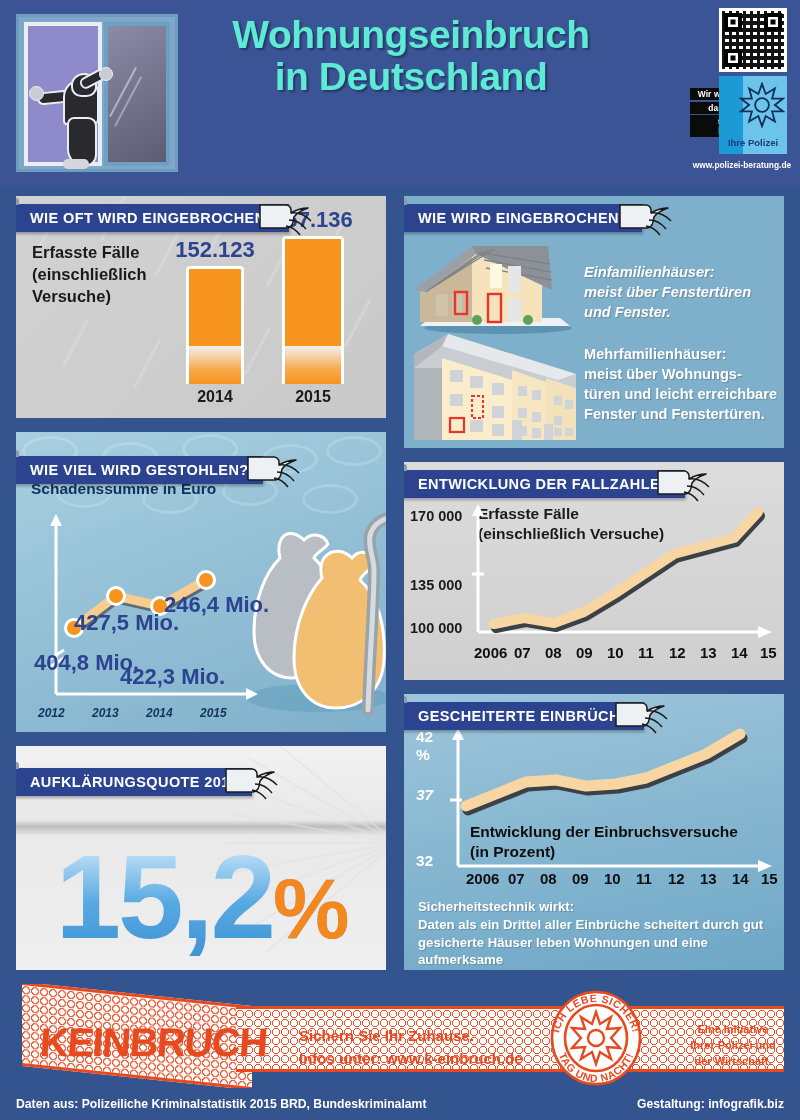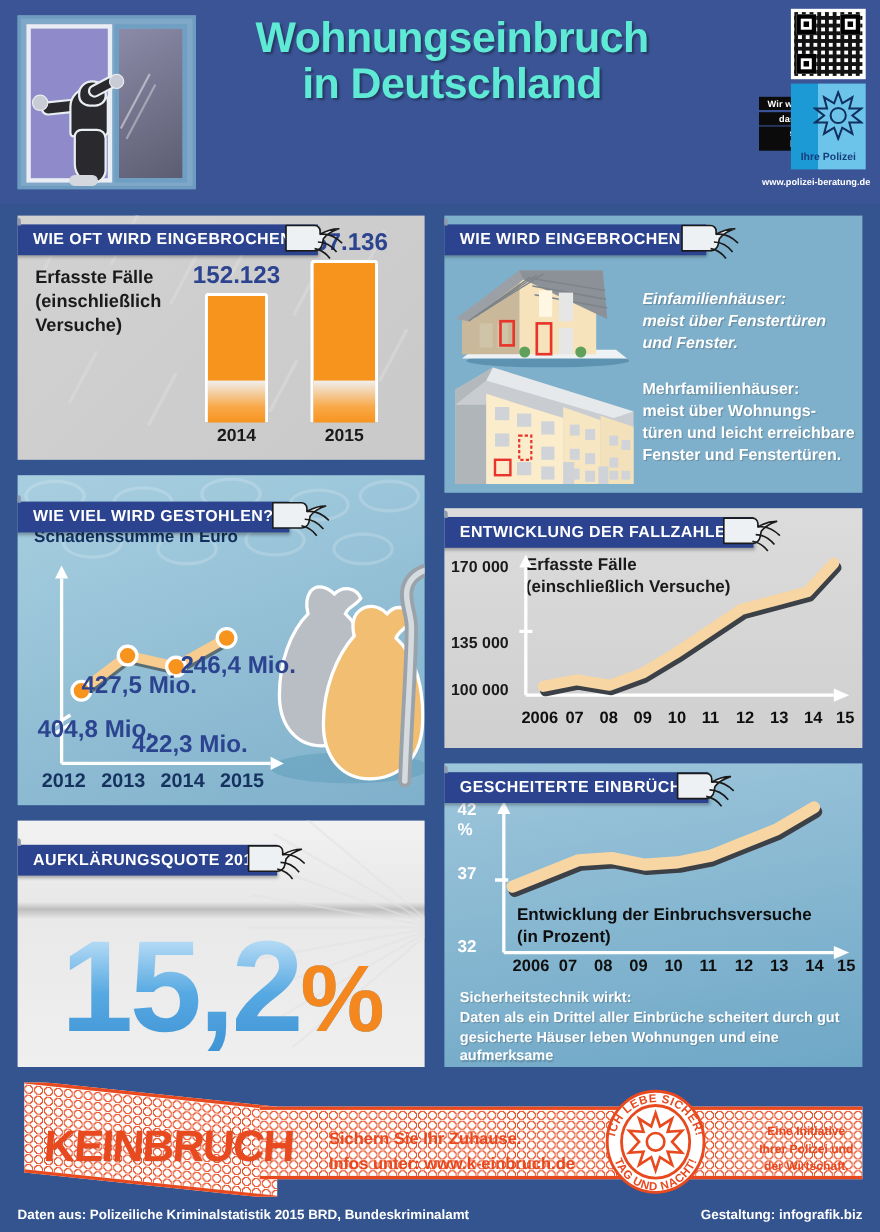--- a/index.html
+++ b/index.html
@@ -122,21 +122,21 @@
   .house-txt b { display:block; }
 
   
   #p-damage { left:16px; top:432px; width:370px; height:300px;
      background: linear-gradient(160deg,#a8cfe0,#7fb0cb); overflow:hidden;text-align:center; }
   #p-damage .coins { position:absolute; inset:0; opacity:.18; }
   #p-damage .coin { position:absolute; width:56px; height:30px; border:3px solid #fff; border-radius:50%; }
   .damage-sub { position:absolute; left:3px; top:48px; font-size:15.5px; font-weight:bold; color:#132f5e;margin-left:12px; }
   .dlabel { position:absolute; color:#2c4490; font-weight:bold; white-space:nowrap; }
   .dlabel .big { font-size:22px; }
-  .dyear { position:absolute; bottom:12px; color:#16325f; font-size:18px; font-weight:bold; }
+  .dyear { position:absolute; bottom:12px; color:#16325f; font-size:12px; font-weight:bold;font-style:italic; }
 
   
   #p-fall { left:404px; top:462px; width:380px; height:218px;
      background: linear-gradient(180deg,#dcdcdc,#cfcfcf); overflow:hidden; }
   .fz-ytick { position:absolute; left:6px; color:#1a1a1a; font-size:14.5px; font-weight:bold; }
   .fz-note { position:absolute; left:74px; top:42px; font-size:15.5px; font-weight:bold; color:#1a1a1a; line-height:1.3; }
   .xtick { position:absolute; color:#0f0f0f; font-size:15px; font-weight:bold; }
 
   
   #p-quote { left:16px; top:746px; width:370px; height:224px;
@@ -528,21 +528,21 @@
       <svg viewBox="0 0 116 80">
         <path d="M8 14 h52 a10 10 0 0 1 10 10 v6 c10 -6 22 -10 34 -10 c-12 4 -22 10 -28 18 l-2 10 a14 14 0 0 1 -14 12 h-52 z" fill="#eef1f4" stroke="#1a1a1a" stroke-width="3" stroke-linejoin="round"></path>
         <path d="M70 30 c16 -2 30 6 40 16" fill="none" stroke="#1a1a1a" stroke-width="3"></path>
         <path d="M66 44 c14 0 26 8 34 18" fill="none" stroke="#1a1a1a" stroke-width="3"></path>
         <path d="M60 56 c12 2 22 10 28 18" fill="none" stroke="#1a1a1a" stroke-width="3"></path>
       </svg>
     </div>
 
     <div class="ge-ytick" style="top:34px;">42</div>
     <div class="ge-ytick" style="top:52px;">%</div>
-    <div class="ge-ytick" style="top:92px;">37</div>
+    <div class="ge-ytick" style="top:92px;font-style:italic;">37</div>
     <div class="ge-ytick" style="top:158px;">32</div>
 
     <svg style="position:absolute;left:44px;top:30px;width:330px;height:152px;" viewBox="0 0 330 152">
       <line x1="10" y1="142" x2="310" y2="142" stroke="#fff" stroke-width="3"></line>
       <polygon points="310,136 324,142 310,148" fill="#fff"></polygon>
       <line x1="10" y1="142" x2="10" y2="16" stroke="#fff" stroke-width="3"></line>
       <polygon points="4,16 10,4 16,16" fill="#fff"></polygon>
       <line x1="2" y1="76" x2="14" y2="76" stroke="#fff" stroke-width="3"></line>
       <polyline points="18,82 48,70 78,58 108,56 138,62 168,60 198,54 228,42 258,30 292,10" fill="none" stroke="#3c4147" stroke-width="11" stroke-linejoin="round" stroke-linecap="round" transform="translate(2,4)"></polyline>
       <polyline points="18,82 48,70 78,58 108,56 138,62 168,60 198,54 228,42 258,30 292,10" fill="none" stroke="#f7d6a3" stroke-width="11" stroke-linejoin="round" stroke-linecap="round"></polyline>

